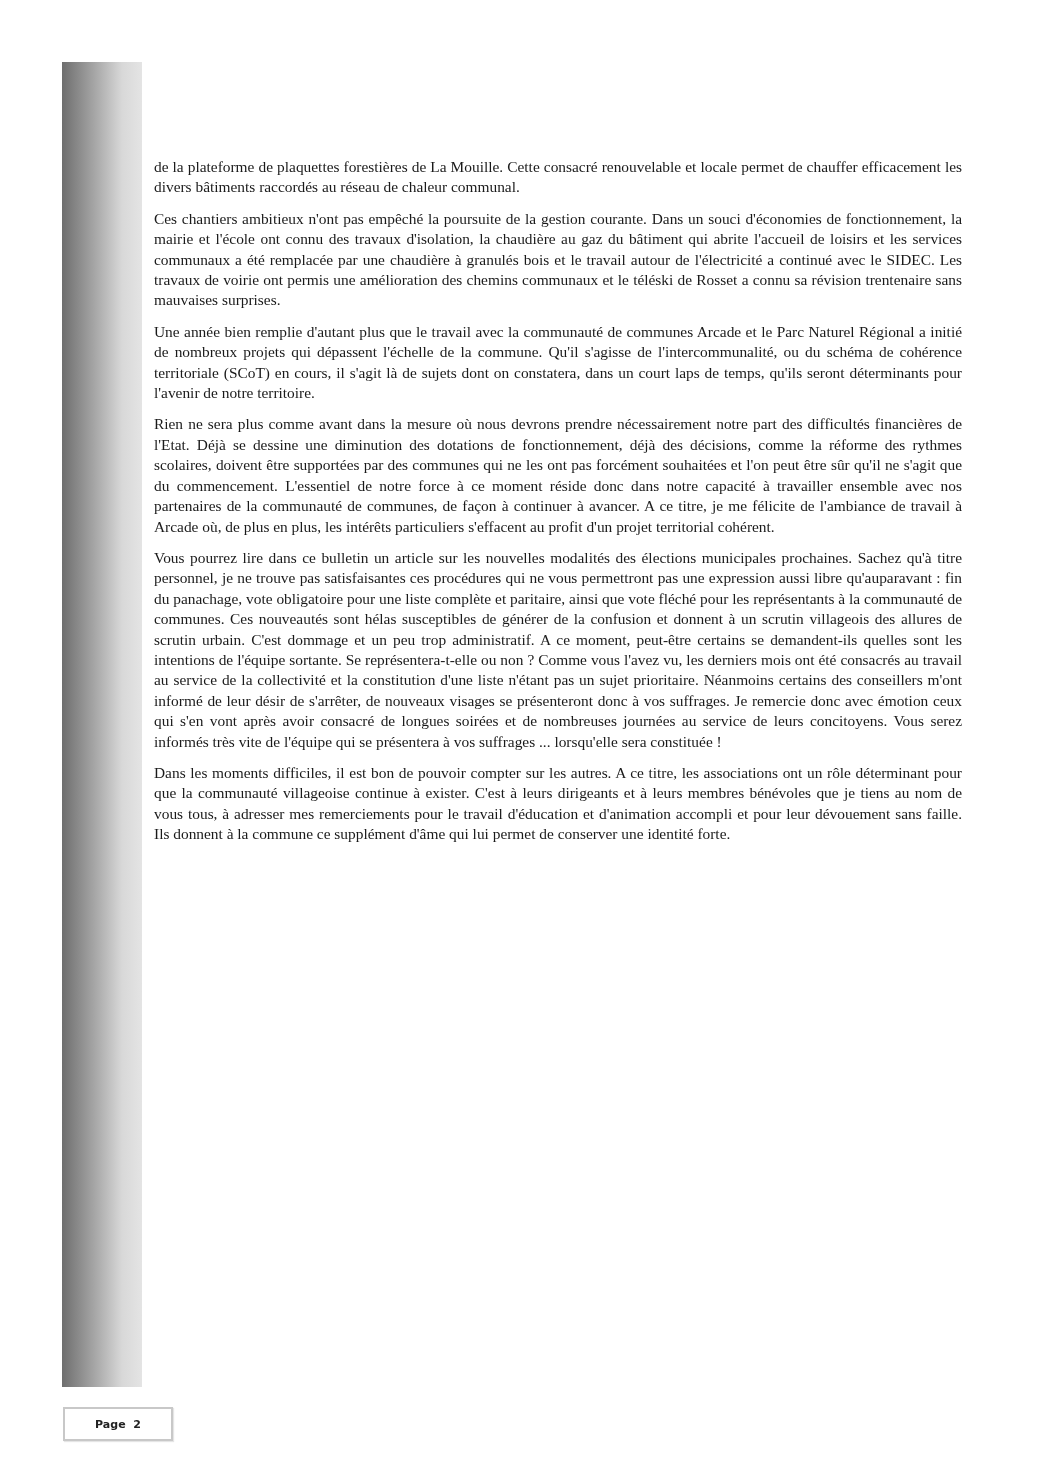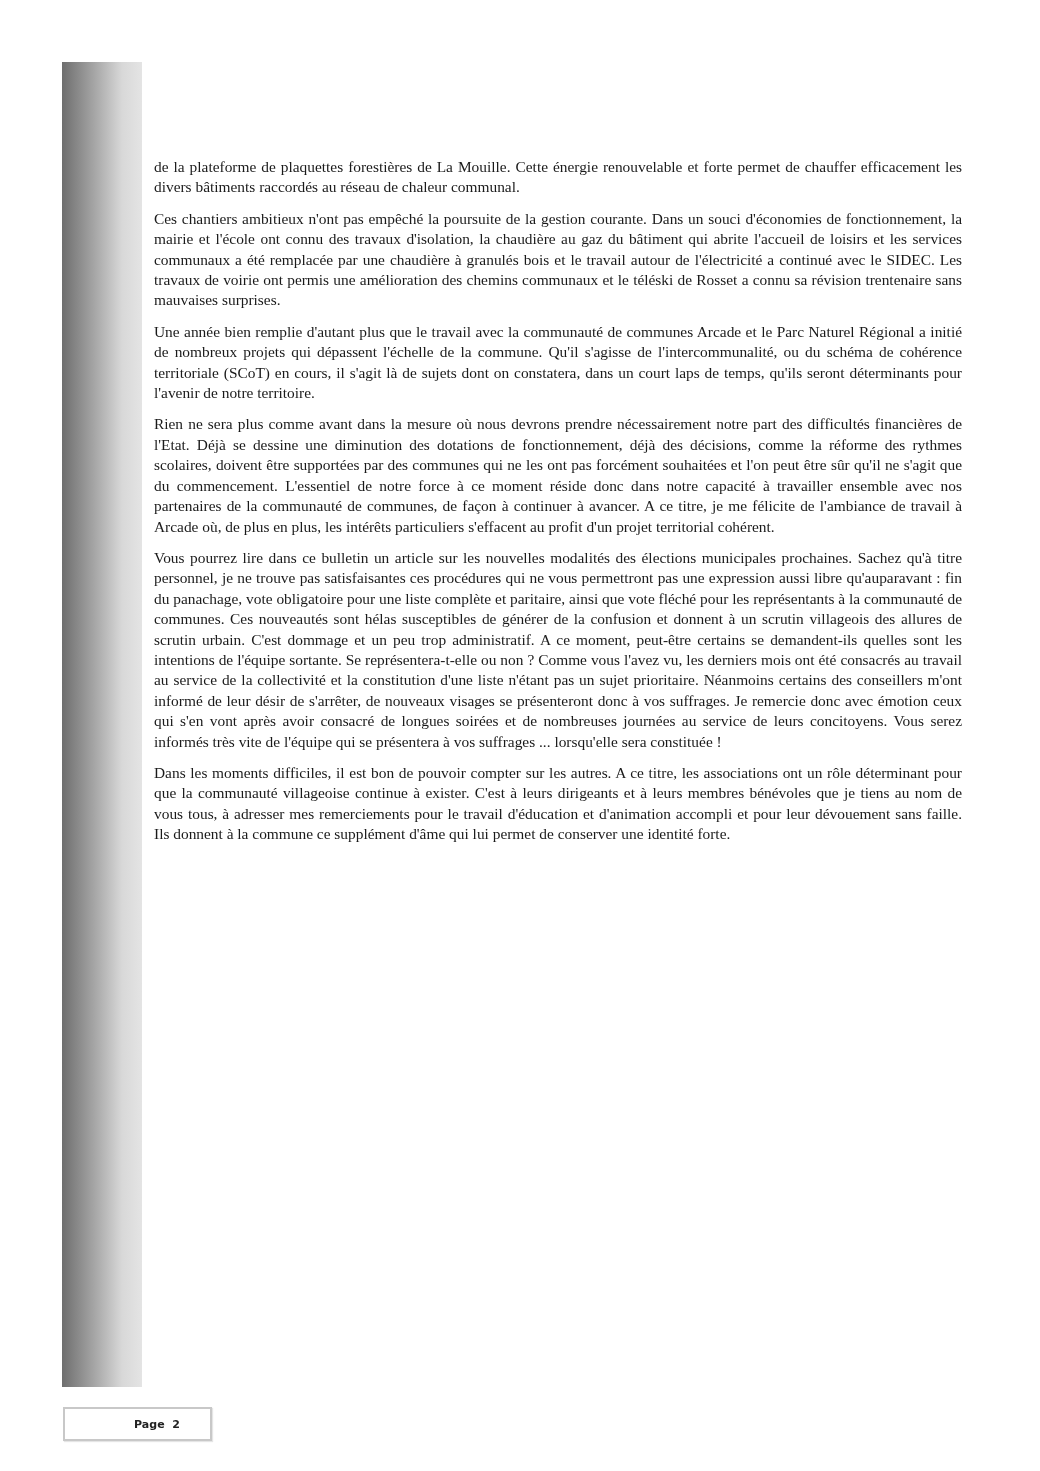--- a/index.html
+++ b/index.html
@@ -15,30 +15,30 @@
     text-align: justify; hyphens: auto;
     font-stretch: condensed;
   }
   .content p { margin: 0 0 11px 0; }
   .footer-box {
     position: absolute; border: 2px solid #c8c8c8; background: #fff;
     font-family: "DejaVu Sans", sans-serif; font-weight: bold; font-size: 11px; color: #222;
     display: flex; align-items: center; justify-content: center;
     box-shadow: 1px 1px 1px #e5e5e5;
   }
-  .page-box { left: 63px; top: 1407px; width: 106px; height: 30px; padding-left: 39px; }
+  .page-box { left: 63px; top: 1407px; width: 106px; height: 30px; }
   .title-box { left: 812px; top: 1471px; width: 150px; height: 32px; }
 </style>
 </head>
 <body>
 
 <div class="side-bar"></div>
 
 <div class="content">
-  <p>de la plateforme de plaquettes forestières de La Mouille. Cette énergie renouvelable et forte permet de chauffer efficacement les divers bâtiments raccordés au réseau de chaleur communal.</p>
+  <p>de la plateforme de plaquettes forestières de La Mouille. Cette consacré renouvelable et locale permet de chauffer efficacement les divers bâtiments raccordés au réseau de chaleur communal.</p>
   <p>Ces chantiers ambitieux n'ont pas empêché la poursuite de la gestion courante. Dans un souci d'économies de fonctionnement, la mairie et l'école ont connu des travaux d'isolation, la chaudière au gaz du bâtiment qui abrite l'accueil de loisirs et les services communaux a été remplacée par une chaudière à granulés bois et le travail autour de l'électricité a continué avec le SIDEC. Les travaux de voirie ont permis une amélioration des chemins communaux et le téléski de Rosset a connu sa révision trentenaire sans mauvaises surprises.</p>
   <p>Une année bien remplie d'autant plus que le travail avec la communauté de communes Arcade et le Parc Naturel Régional a initié de nombreux projets qui dépassent l'échelle de la commune. Qu'il s'agisse de l'intercommunalité, ou du schéma de cohérence territoriale (SCoT) en cours, il s'agit là de sujets dont on constatera, dans un court laps de temps, qu'ils seront déterminants pour l'avenir de notre territoire.</p>
   <p>Rien ne sera plus comme avant dans la mesure où nous devrons prendre nécessairement notre part des difficultés financières de l'Etat. Déjà se dessine une diminution des dotations de fonctionnement, déjà des décisions, comme la réforme des rythmes scolaires, doivent être supportées par des communes qui ne les ont pas forcément souhaitées et l'on peut être sûr qu'il ne s'agit que du commencement. L'essentiel de notre force à ce moment réside donc dans notre capacité à travailler ensemble avec nos partenaires de la communauté de communes, de façon à continuer à avancer. A ce titre, je me félicite de l'ambiance de travail à Arcade où, de plus en plus, les intérêts particuliers s'effacent au profit d'un projet territorial cohérent.</p>
   <p>Vous pourrez lire dans ce bulletin un article sur les nouvelles modalités des élections municipales prochaines. Sachez qu'à titre personnel, je ne trouve pas satisfaisantes ces procédures qui ne vous permettront pas une expression aussi libre qu'auparavant : fin du panachage, vote obligatoire pour une liste complète et paritaire, ainsi que vote fléché pour les représentants à la communauté de communes. Ces nouveautés sont hélas susceptibles de générer de la confusion et donnent à un scrutin villageois des allures de scrutin urbain. C'est dommage et un peu trop administratif. A ce moment, peut-être certains se demandent-ils quelles sont les intentions de l'équipe sortante. Se représentera-t-elle ou non ? Comme vous l'avez vu, les derniers mois ont été consacrés au travail au service de la collectivité et la constitution d'une liste n'étant pas un sujet prioritaire. Néanmoins certains des conseillers m'ont informé de leur désir de s'arrêter, de nouveaux visages se présenteront donc à vos suffrages. Je remercie donc avec émotion ceux qui s'en vont après avoir consacré de longues soirées et de nombreuses journées au service de leurs concitoyens. Vous serez informés très vite de l'équipe qui se présentera à vos suffrages ... lorsqu'elle sera constituée !</p>
   <p>Dans les moments difficiles, il est bon de pouvoir compter sur les autres. A ce titre, les associations ont un rôle déterminant pour que la communauté villageoise continue à exister. C'est à leurs dirigeants et à leurs membres bénévoles que je tiens au nom de vous tous, à adresser mes remerciements pour le travail d'éducation et d'animation accompli et pour leur dévouement sans faille. Ils donnent à la commune ce supplément d'âme qui lui permet de conserver une identité forte.</p>
 </div>
 
 <div class="footer-box page-box">
   <span style="white-space:pre">Page  2</span>
 </div>

